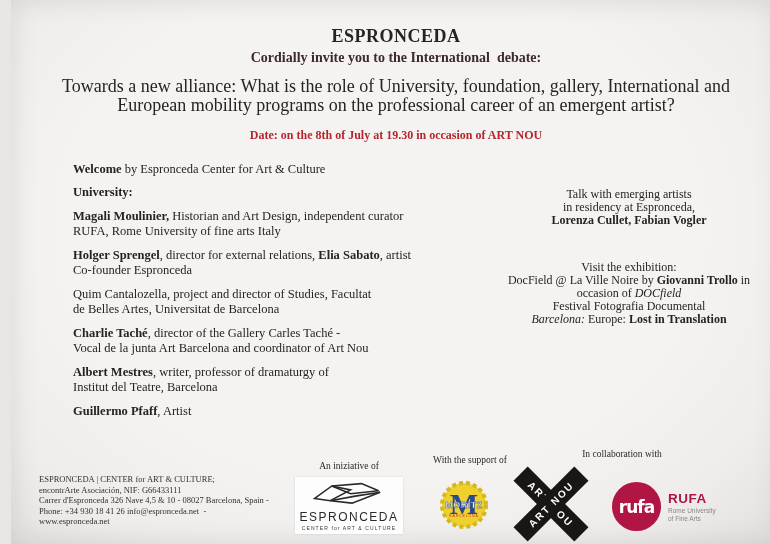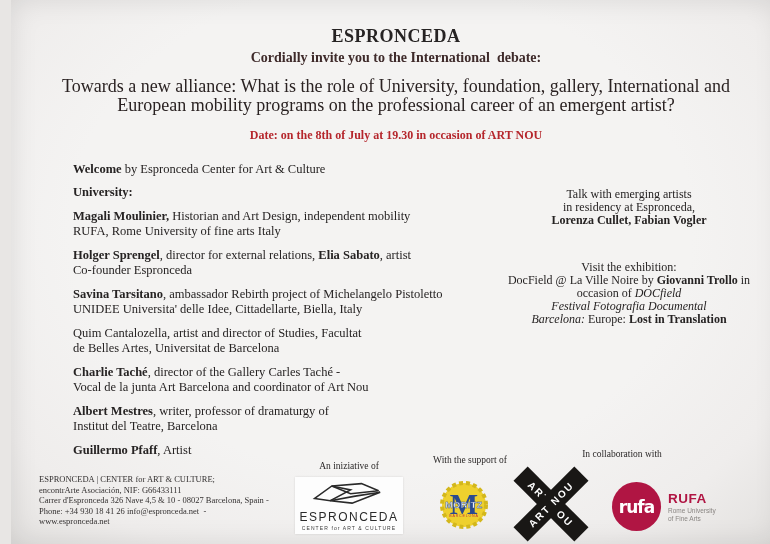--- a/index.html
+++ b/index.html
@@ -69,43 +69,41 @@
 
   <div class="abs center brand pre">ESPRONCEDA</div>
   <div class="abs center subtitle pre">Cordially invite you to the International  debate:</div>
   <div class="abs center title pre">Towards a new alliance: What is the role of University, foundation, gallery, International and
 European mobility programs on the professional career of an emergent artist?</div>
   <div class="abs center dateline pre" style="color:#b5262c;">Date: on the 8th of July at 19.30 in occasion of ART NOU</div>
 
   <div class="abs left-col">
     <p class="pre lead"><span style="font-weight: bold;">Welcome</span><span> by Espronceda Center for Art &amp; Culture</span></p>
     <p style="font-weight:bold;">University:</p>
-    <p class="pre"><span style="font-weight: bold;">Magali Moulinier,</span><span> Historian and Art Design, independent mobility
+    <p class="pre"><span style="font-weight: bold;">Magali Moulinier,</span><span> Historian and Art Design, independent curator
 RUFA, Rome University of fine arts Italy</span></p>
     <p class="pre"><span style="font-weight: bold;">Holger Sprengel</span><span>, director for external relations, </span><span style="font-weight: bold;">Elia Sabato</span><span>, artist
 Co-founder Espronceda</span></p>
-    <p class="pre"><span style="font-weight: bold;">Savina Tarsitano</span><span>, ambassador Rebirth project of Michelangelo Pistoletto
-UNIDEE Universita' delle Idee, Cittadellarte, Biella, Italy</span></p>
-    <p class="pre"><span style="font-weight: normal;">Quim Cantalozella,</span><span> artist and director of Studies, Facultat
+    <p class="pre"><span style="font-weight: normal;">Quim Cantalozella,</span><span> project and director of Studies, Facultat
 de Belles Artes, Universitat de Barcelona</span></p>
     <p class="pre"><span style="font-weight: bold;">Charlie Taché</span><span>, director of the Gallery Carles Taché -
 Vocal de la junta Art Barcelona and coordinator of Art Nou</span></p>
     <p class="pre"><span style="font-weight: bold;">Albert Mestres</span><span>, writer, professor of dramaturgy of
 Institut del Teatre, Barcelona</span></p>
     <p class="pre"><span style="font-weight: bold;">Guillermo Pfaff</span><span>, Artist</span></p>
   </div>
 
   <div class="abs right-col">
     <div class="pre rblock1"><span>Talk with emerging artists
 in residency at Espronceda,
 </span><span style="font-weight: bold;">Lorenza Cullet, Fabian Vogler</span></div>
     <div class="pre rblock2"><span>Visit the exhibition:
 DocField @ La Ville Noire by </span><span style="font-weight: bold;">Giovanni Trollo</span><span> in
 occasion of </span><span style="font-style: italic;">DOCfield</span><span>
-</span><span style="font-style: italic; text-align: right;">Festival Fotografia Documental</span><span>
+</span><span style=" text-align: right;">Festival Fotografia Documental</span><span>
 </span><span style="font-style: italic;">Barcelona:</span><span> Europe: </span><span style="font-weight: bold;">Lost in Translation</span></div>
   </div>
 
   <div class="abs address pre">ESPRONCEDA | CENTER for ART &amp; CULTURE;
 encontrArte Asociación, NIF: G66433111
 Carrer d'Espronceda 326 Nave 4,5 &amp; 10 - 08027 Barcelona, Spain -
 Phone: +34 930 18 41 26 info@espronceda.net  -
 www.espronceda.net</div>
 
   <div class="abs flabel lbl-init">An iniziative of</div>

